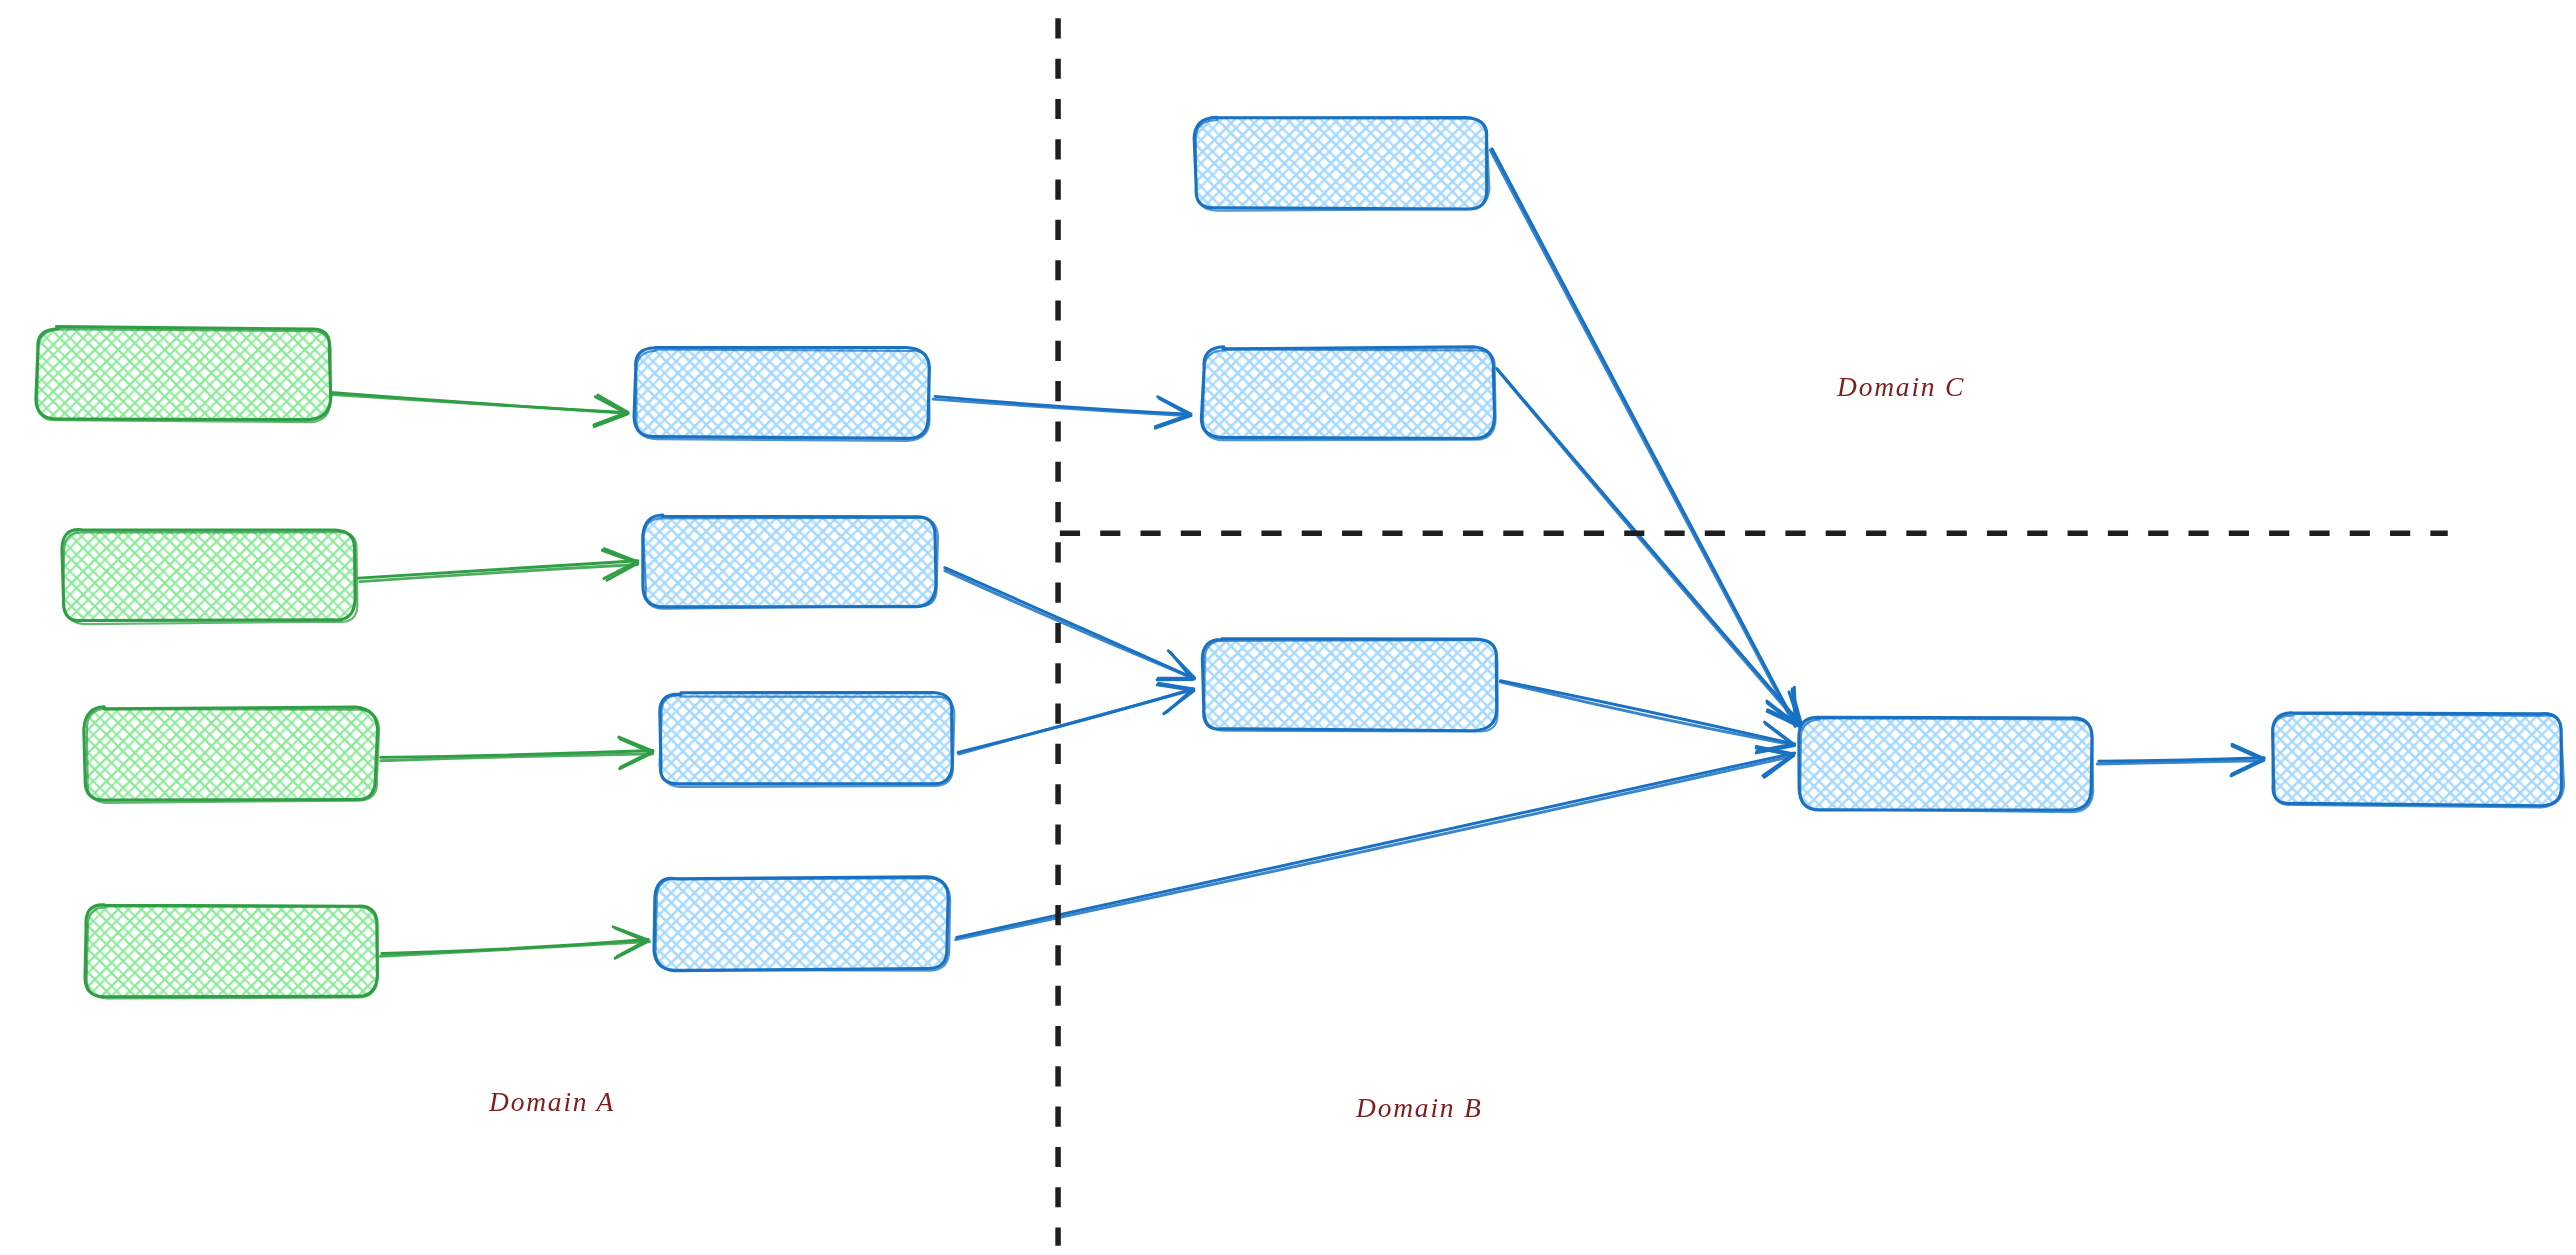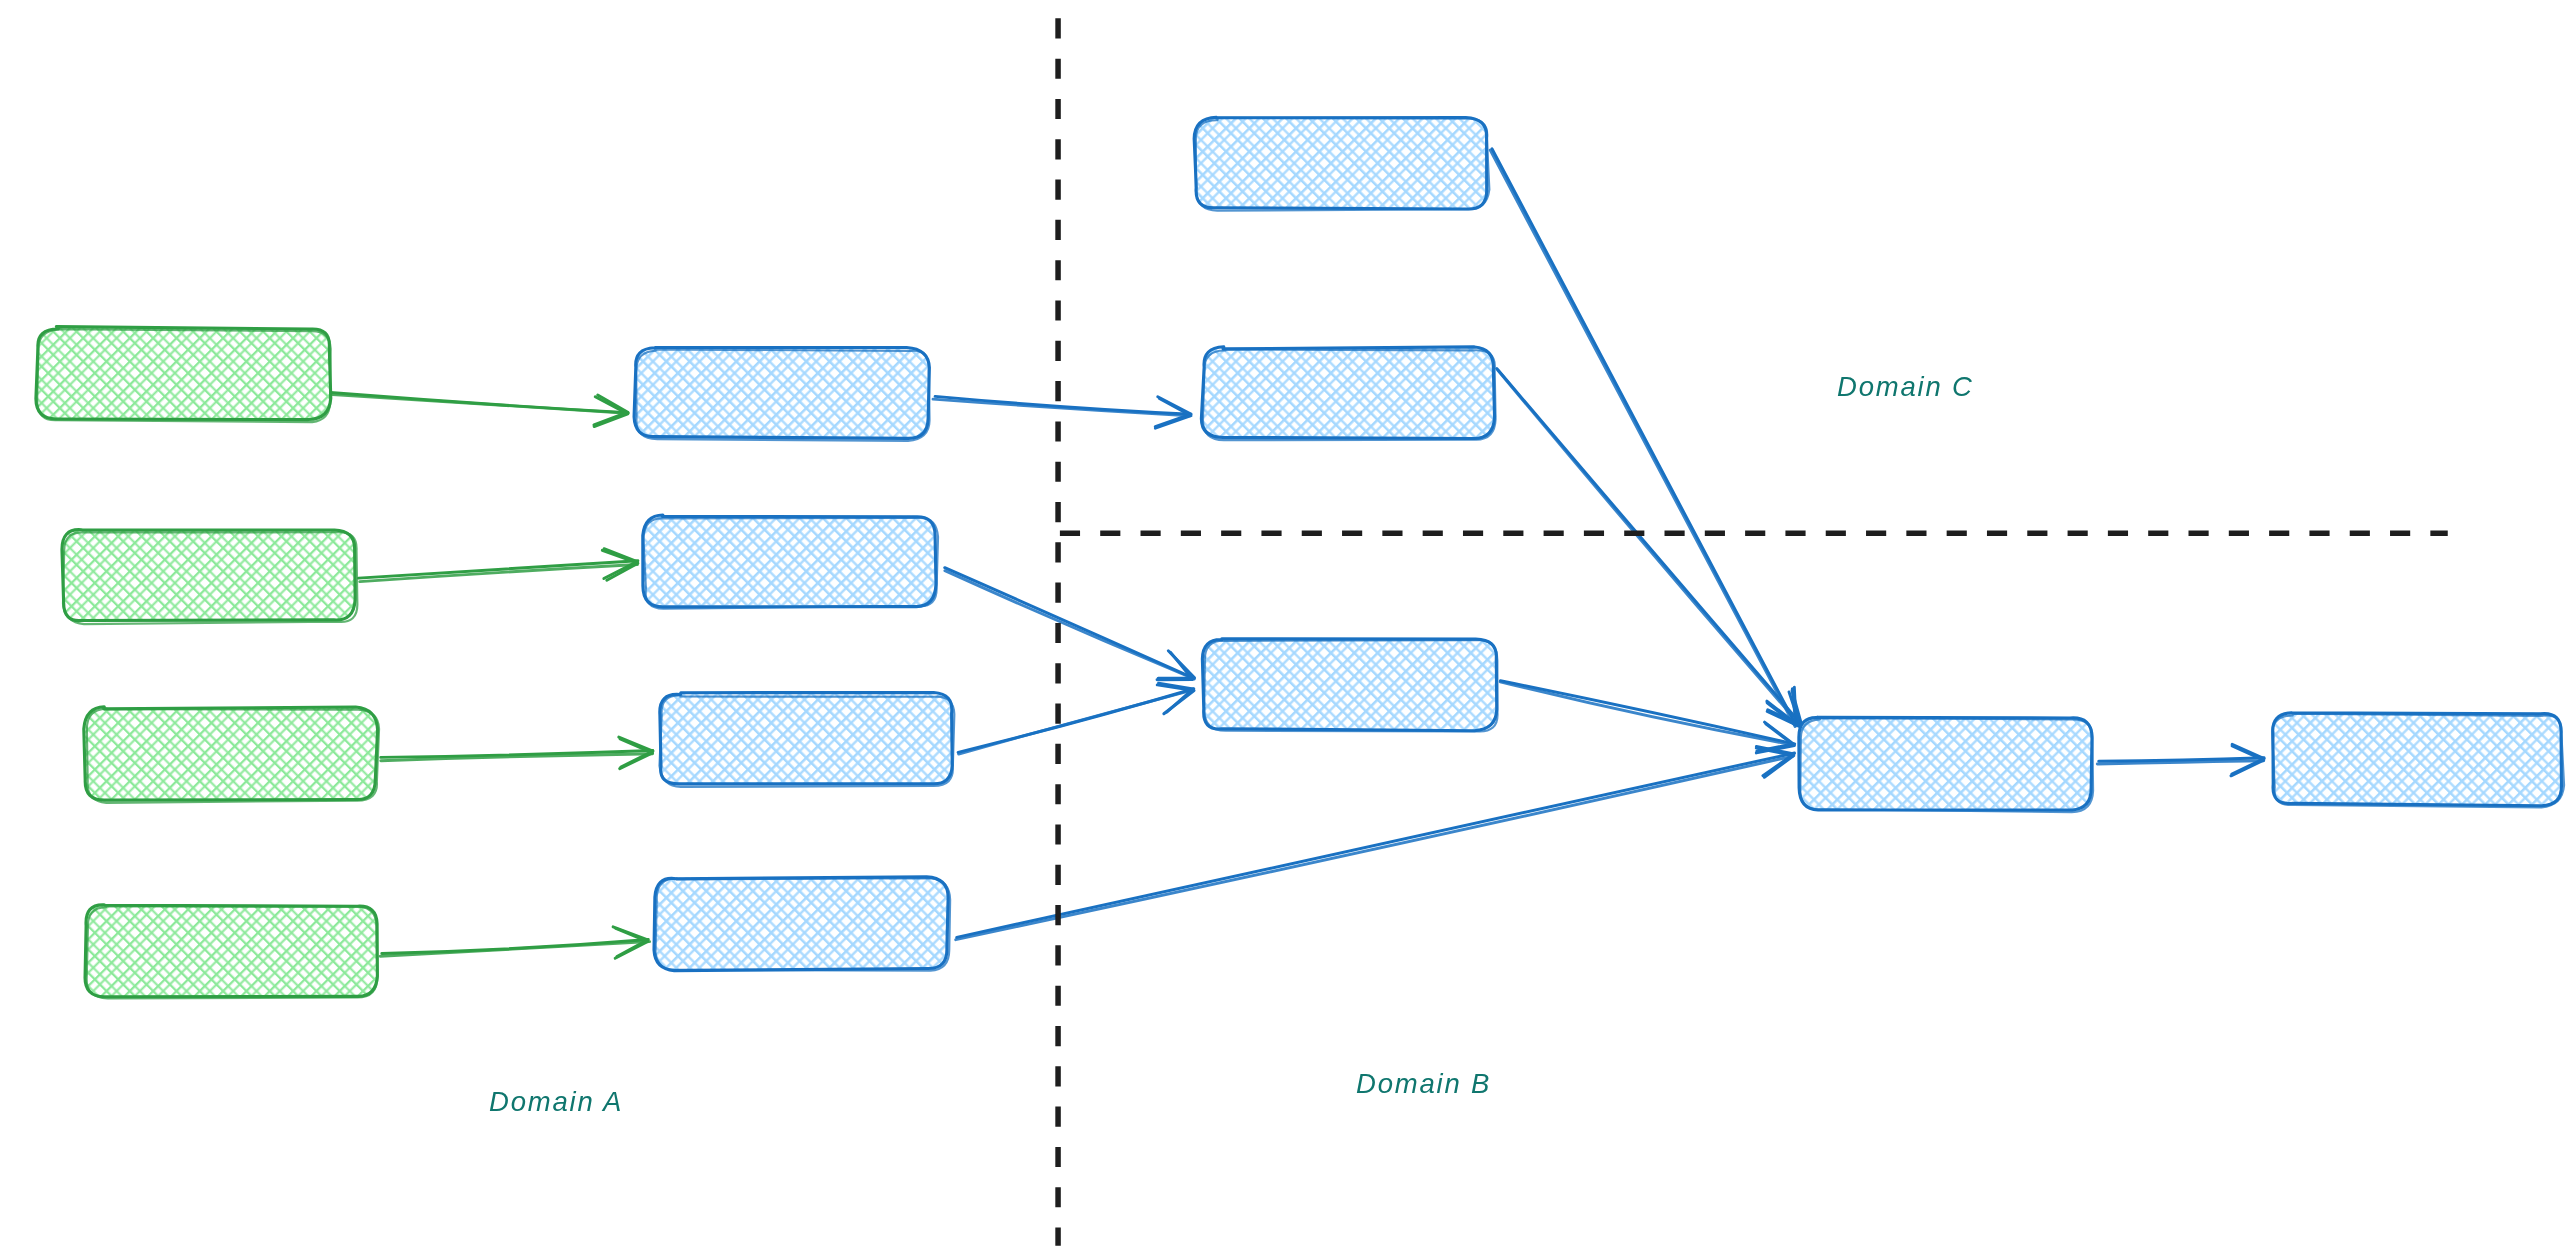--- a/index.html
+++ b/index.html
@@ -20,25 +20,25 @@
   }
   #canvas svg.layer {
     position: absolute;
     left: 0;
     top: 0;
     width: 2576px;
     height: 1255px;
   }
   .dom-label {
     position: absolute;
-    font-family: Liberation Sans, sans-serif;
+    font-family: Liberation Serif, serif;
     font-size: 27.5px;
     font-style: italic;
     letter-spacing: 1.8px;
-    color: #0f766e;
+    color: #7f1d1d;
     white-space: nowrap;
     user-select: none;
   }
 </style>
 </head>
 <body>
 
 <div id="canvas">
 
   <svg class="layer" viewBox="0 0 2812 1370" preserveAspectRatio="none" xmlns="http://www.w3.org/2000/svg">
@@ -218,17 +218,17 @@
         </g>
       </g>
     <g id="dividers-layer">
         <line x1="1155" y1="20" x2="1155" y2="1360" stroke="#1e1e1e" stroke-width="6" stroke-dasharray="22 22" stroke-linecap="butt"></line>
         <line x1="1157" y1="582" x2="2672" y2="582" stroke="#1e1e1e" stroke-width="6" stroke-dasharray="22 22" stroke-linecap="butt"></line>
       </g>
   </svg>
 
   <div id="labels-layer">
       <div class="dom-label" style="left: 489px; top: 1086px;">Domain A</div>
-      <div class="dom-label" style="left: 1356px; top: 1068px;">Domain B</div>
+      <div class="dom-label" style="left: 1356px; top: 1092px;">Domain B</div>
       <div class="dom-label" style="left: 1837px; top: 371px;">Domain C</div>
     </div>
 </div>
 
 
 </body></html>

